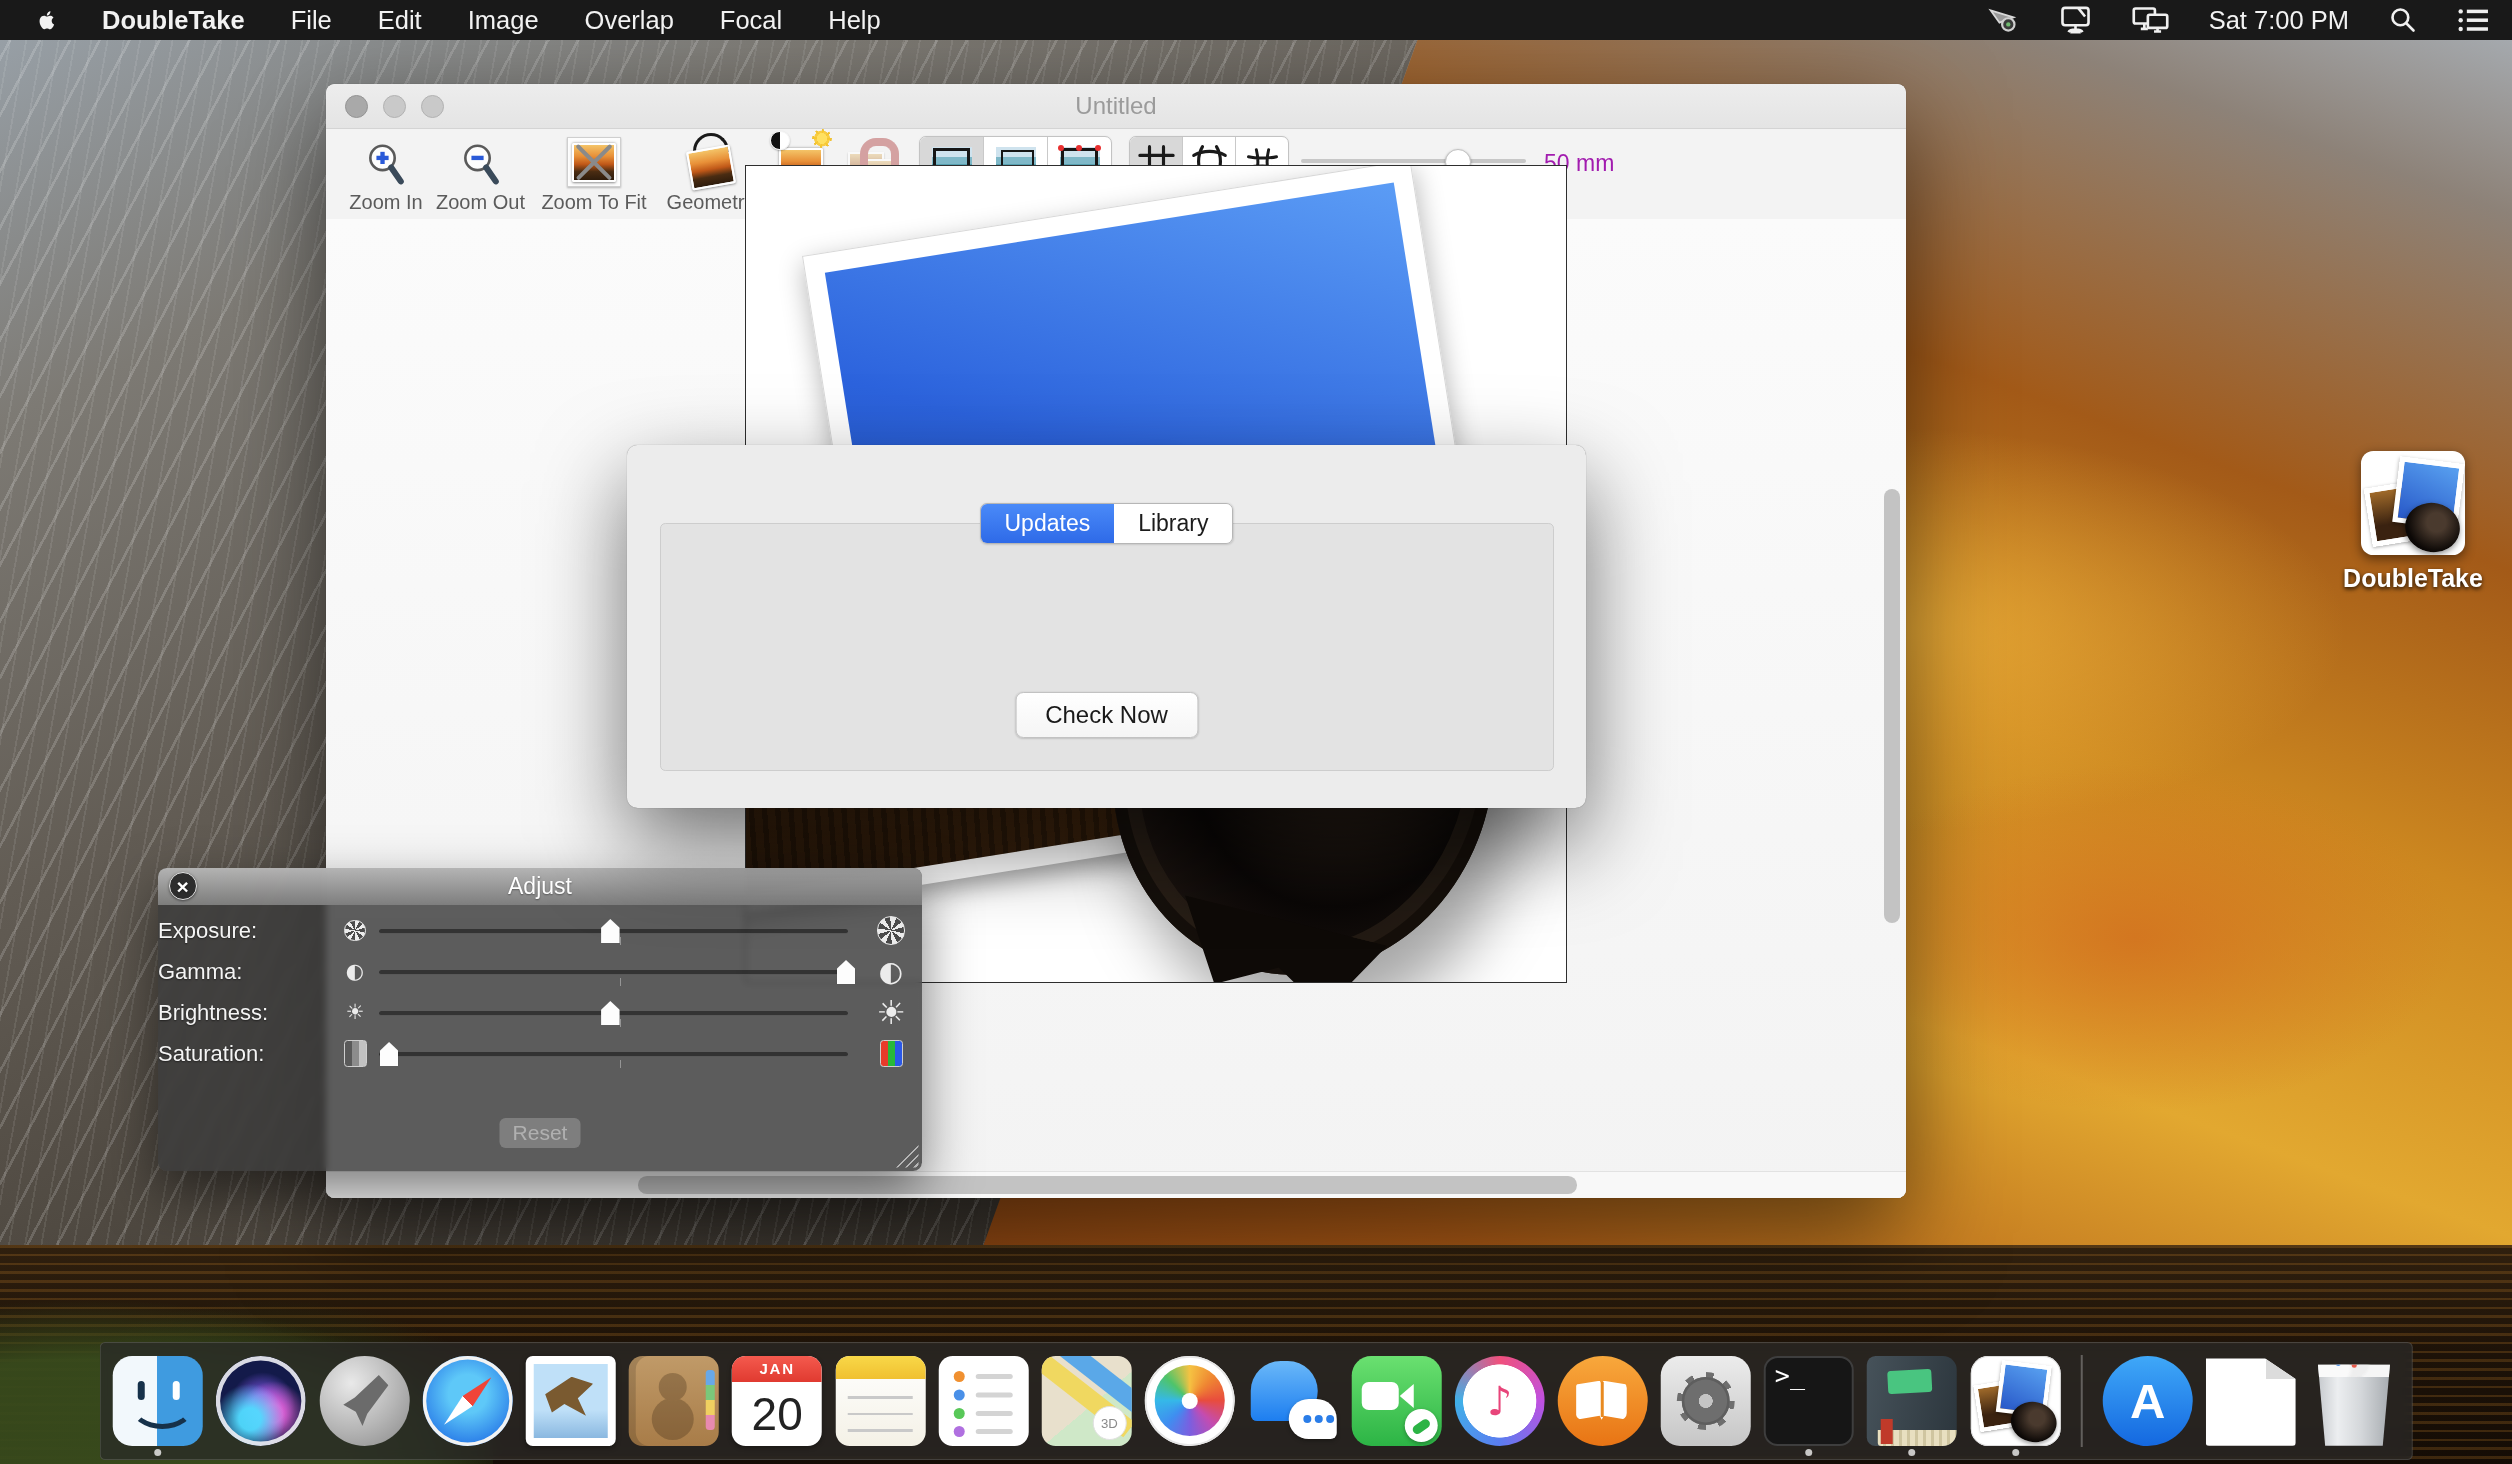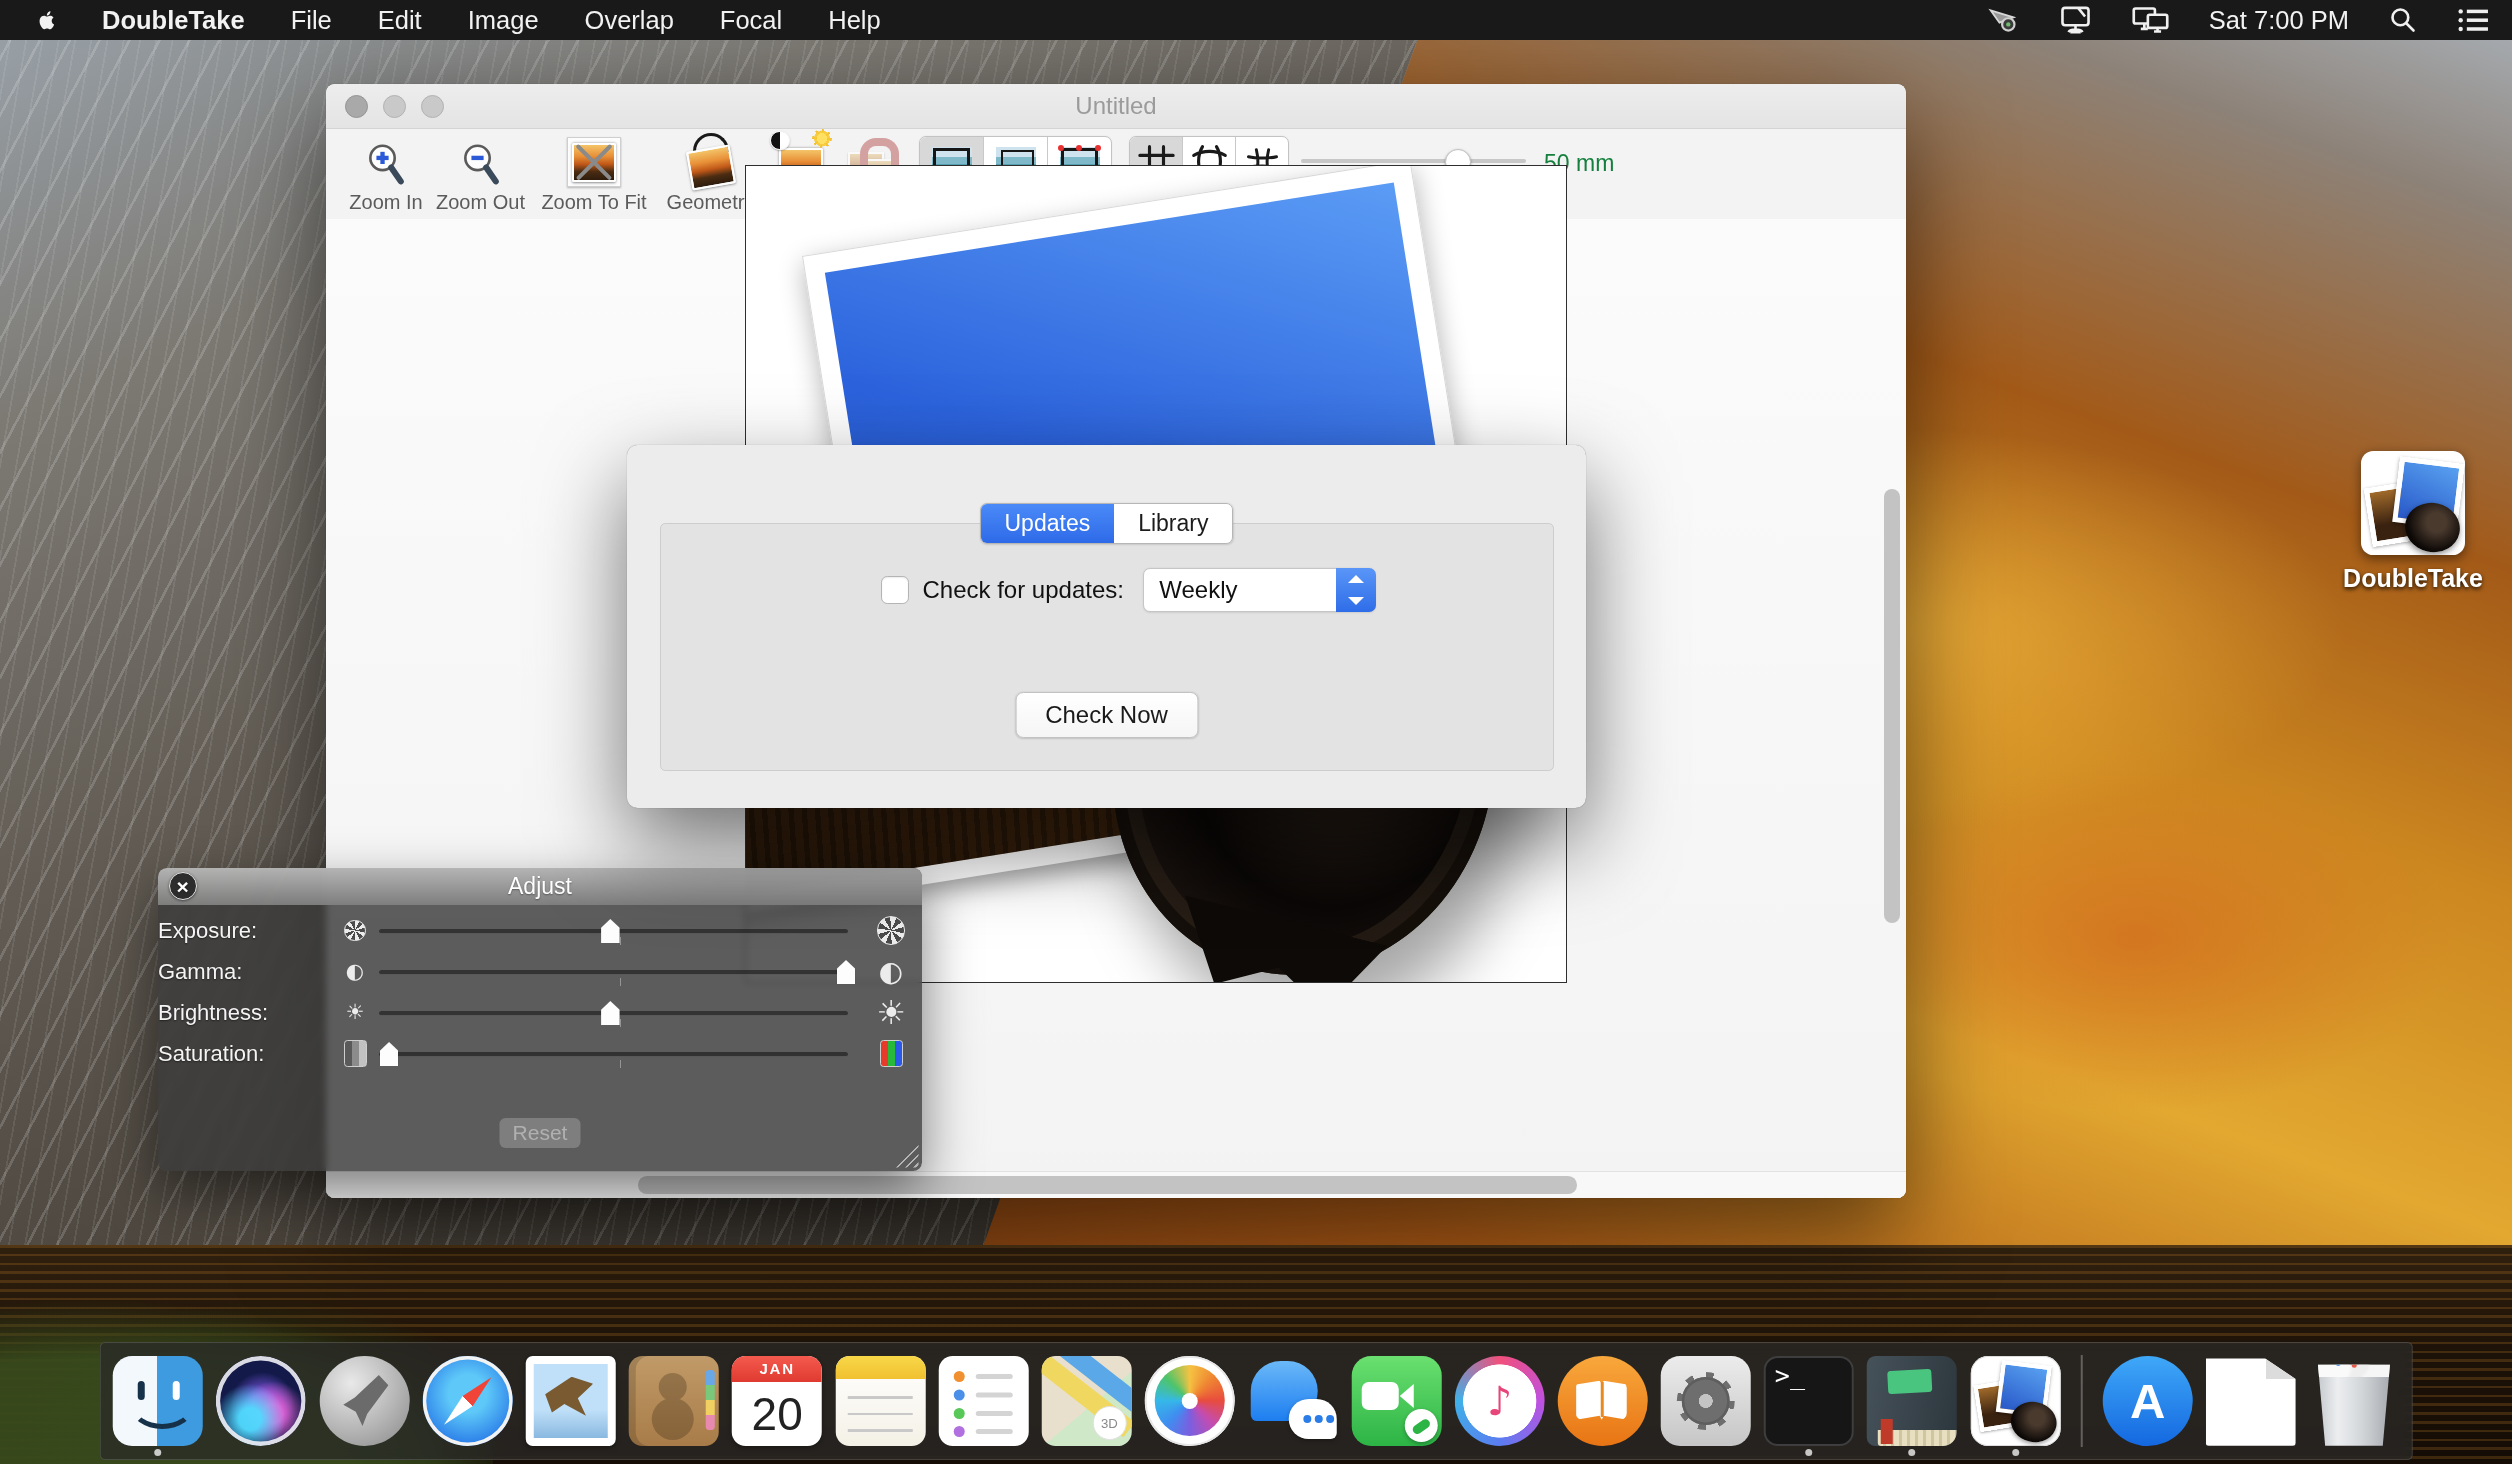--- a/index.html
+++ b/index.html
@@ -63,21 +63,21 @@
   .seg > div:last-child{border-right:none;}
   .seg > div.sel{background:#d8d8d8;}
   .cropthumb{position:relative;width:40px;height:30px;background:linear-gradient(180deg,#cfe3ee 0 32%,#7fb8c8 32% 58%,#55a0b0 58% 76%,#d8cfa8 76%);}
   .cropthumb .frame{position:absolute;inset:1.8px;border:3.5px solid #161616;}
   .cropthumb.c2 .frame{inset:3.5px 1.8px 6.2px 5.3px;border-width:2.6px;}
   .cropthumb.c3 .dot{position:absolute;width:6.2px;height:6.2px;border-radius:50%;background:#e83030;}
 
   .fslider{position:relative;width:225px;height:49px;}
   .fslider .ftrack{position:absolute;left:0;right:0;top:23px;height:4.4px;background:#c7c7c7;border-radius:2.6px;}
   .fslider .fknob{position:absolute;top:13.2px;width:24px;height:24px;margin-left:-11.4px;border-radius:50%;background:#fff;border:0.9px solid #c2c2c2;box-shadow:0 0.9px 2.6px rgba(0,0,0,.35);}
-  .fval{position:absolute;left:1218px;top:21px;font-size:23px;color:#15803d;white-space:nowrap;}
+  .fval{position:absolute;left:1218px;top:21px;font-size:23px;color:#a21caf;white-space:nowrap;}
 
   .w-content{position:absolute;left:0;top:135px;right:0;bottom:0;background:linear-gradient(#fbfbfb,#f3f3f3);border-radius:0 0 8.8px 8.8px;overflow:hidden;}
 
   
   .canvas{position:absolute;left:419px;top:81px;width:820px;height:816px;background:#fff;border:1.8px solid #2e2e2e;overflow:hidden;}
   .art-blue{position:absolute;left:88px;top:39px;width:616px;height:458px;background:#fff;border:0.9px solid #d8d8d8;box-shadow:0 8.8px 26.4px rgba(0,0,0,.30);transform:rotate(-9deg);padding:19.4px;box-sizing:border-box;}
   .art-blue .inner{width:100%;height:100%;background:linear-gradient(205deg,#5b9cf5 0%,#2c63dd 55%,#1e4fc0 100%);}
   .art-brown{position:absolute;left:-62px;top:326px;width:519px;height:387px;background:#fff;box-shadow:0 8.8px 23px rgba(0,0,0,.35);transform:rotate(-9deg);padding:17.6px;box-sizing:border-box;}
   .art-brown .inner{width:100%;height:100%;background:linear-gradient(15deg,#1e1208 0%,#46290f 30%,#6e411c 52%,#8f5a24 68%,#a8752e 82%,#3a2414 100%);position:relative;overflow:hidden;}
   .art-brown .inner:after{content:'';position:absolute;inset:0;background:repeating-linear-gradient(95deg,rgba(0,0,0,.28) 0 5.3px,transparent 5.3px 13.2px);}
@@ -446,28 +446,20 @@
     <div class="hud-reset">Reset</div>
     <div class="hud-grip"></div>
   </div>
 
   <div class="dialog">
     <div class="tabs">
       <div class="tab sel">Updates</div>
       <div class="tab">Library</div>
     </div>
     <div class="groupbox"></div>
-    <div class="chkrow">
-      <div class="checkbox"></div>
-      <div class="chklabel">Check for updates:</div>
-      <div class="popup">
-        <span class="pval">Weekly</span>
-        <span class="cap"></span>
-      </div>
-    </div>
     <div class="checknow">Check Now</div>
   </div>
 
   <div class="dock">
     <div class="ditem running">
         <div class="di di-finder"></div>
       </div>
     <div class="ditem">
         <div class="di di-siri"></div>
       </div>

